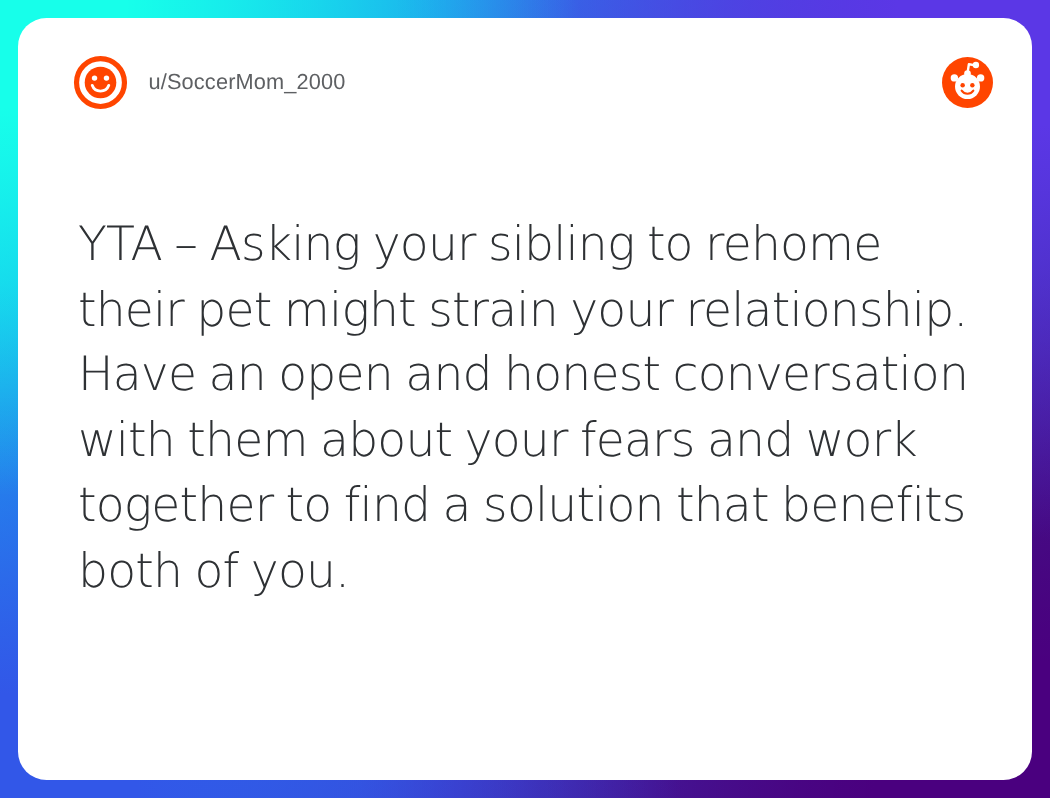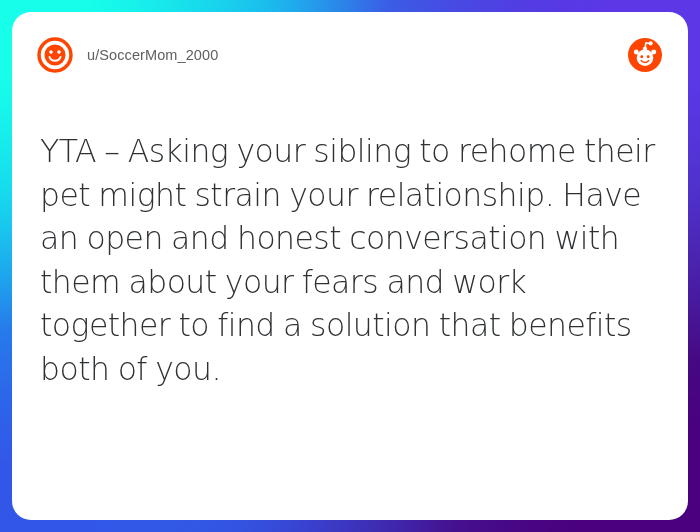--- a/index.html
+++ b/index.html
@@ -41,21 +41,21 @@
     height: 508px;
     background: #ffffff;
     border-radius: 19px;
     box-sizing: border-box;
     padding: 0;
   }
 
   
   .card-header {
     position: absolute;
-    left: 0;
+    left: 12px;
     top: 0;
     right: 0;
     height: 86px;
     display: flex;
     align-items: center;
     padding: 0 26px 0 24px;
     box-sizing: border-box;
   }
 
   .user-block {
@@ -100,21 +100,21 @@
   }
 
   .quote {
     font-family: "DejaVu Sans", sans-serif;
     font-size: 31.5px;
     font-weight: 300;
     line-height: 43.5px;
     color: #2e3134;
     letter-spacing: -0.55px;
     word-spacing: -1.2px;
-    margin: 0;
+    margin: 12px;
     -webkit-font-smoothing: antialiased;
   }
 </style>
 </head>
 <body>
 
 <div id="stage">
 
   <div class="bg"></div>
 

